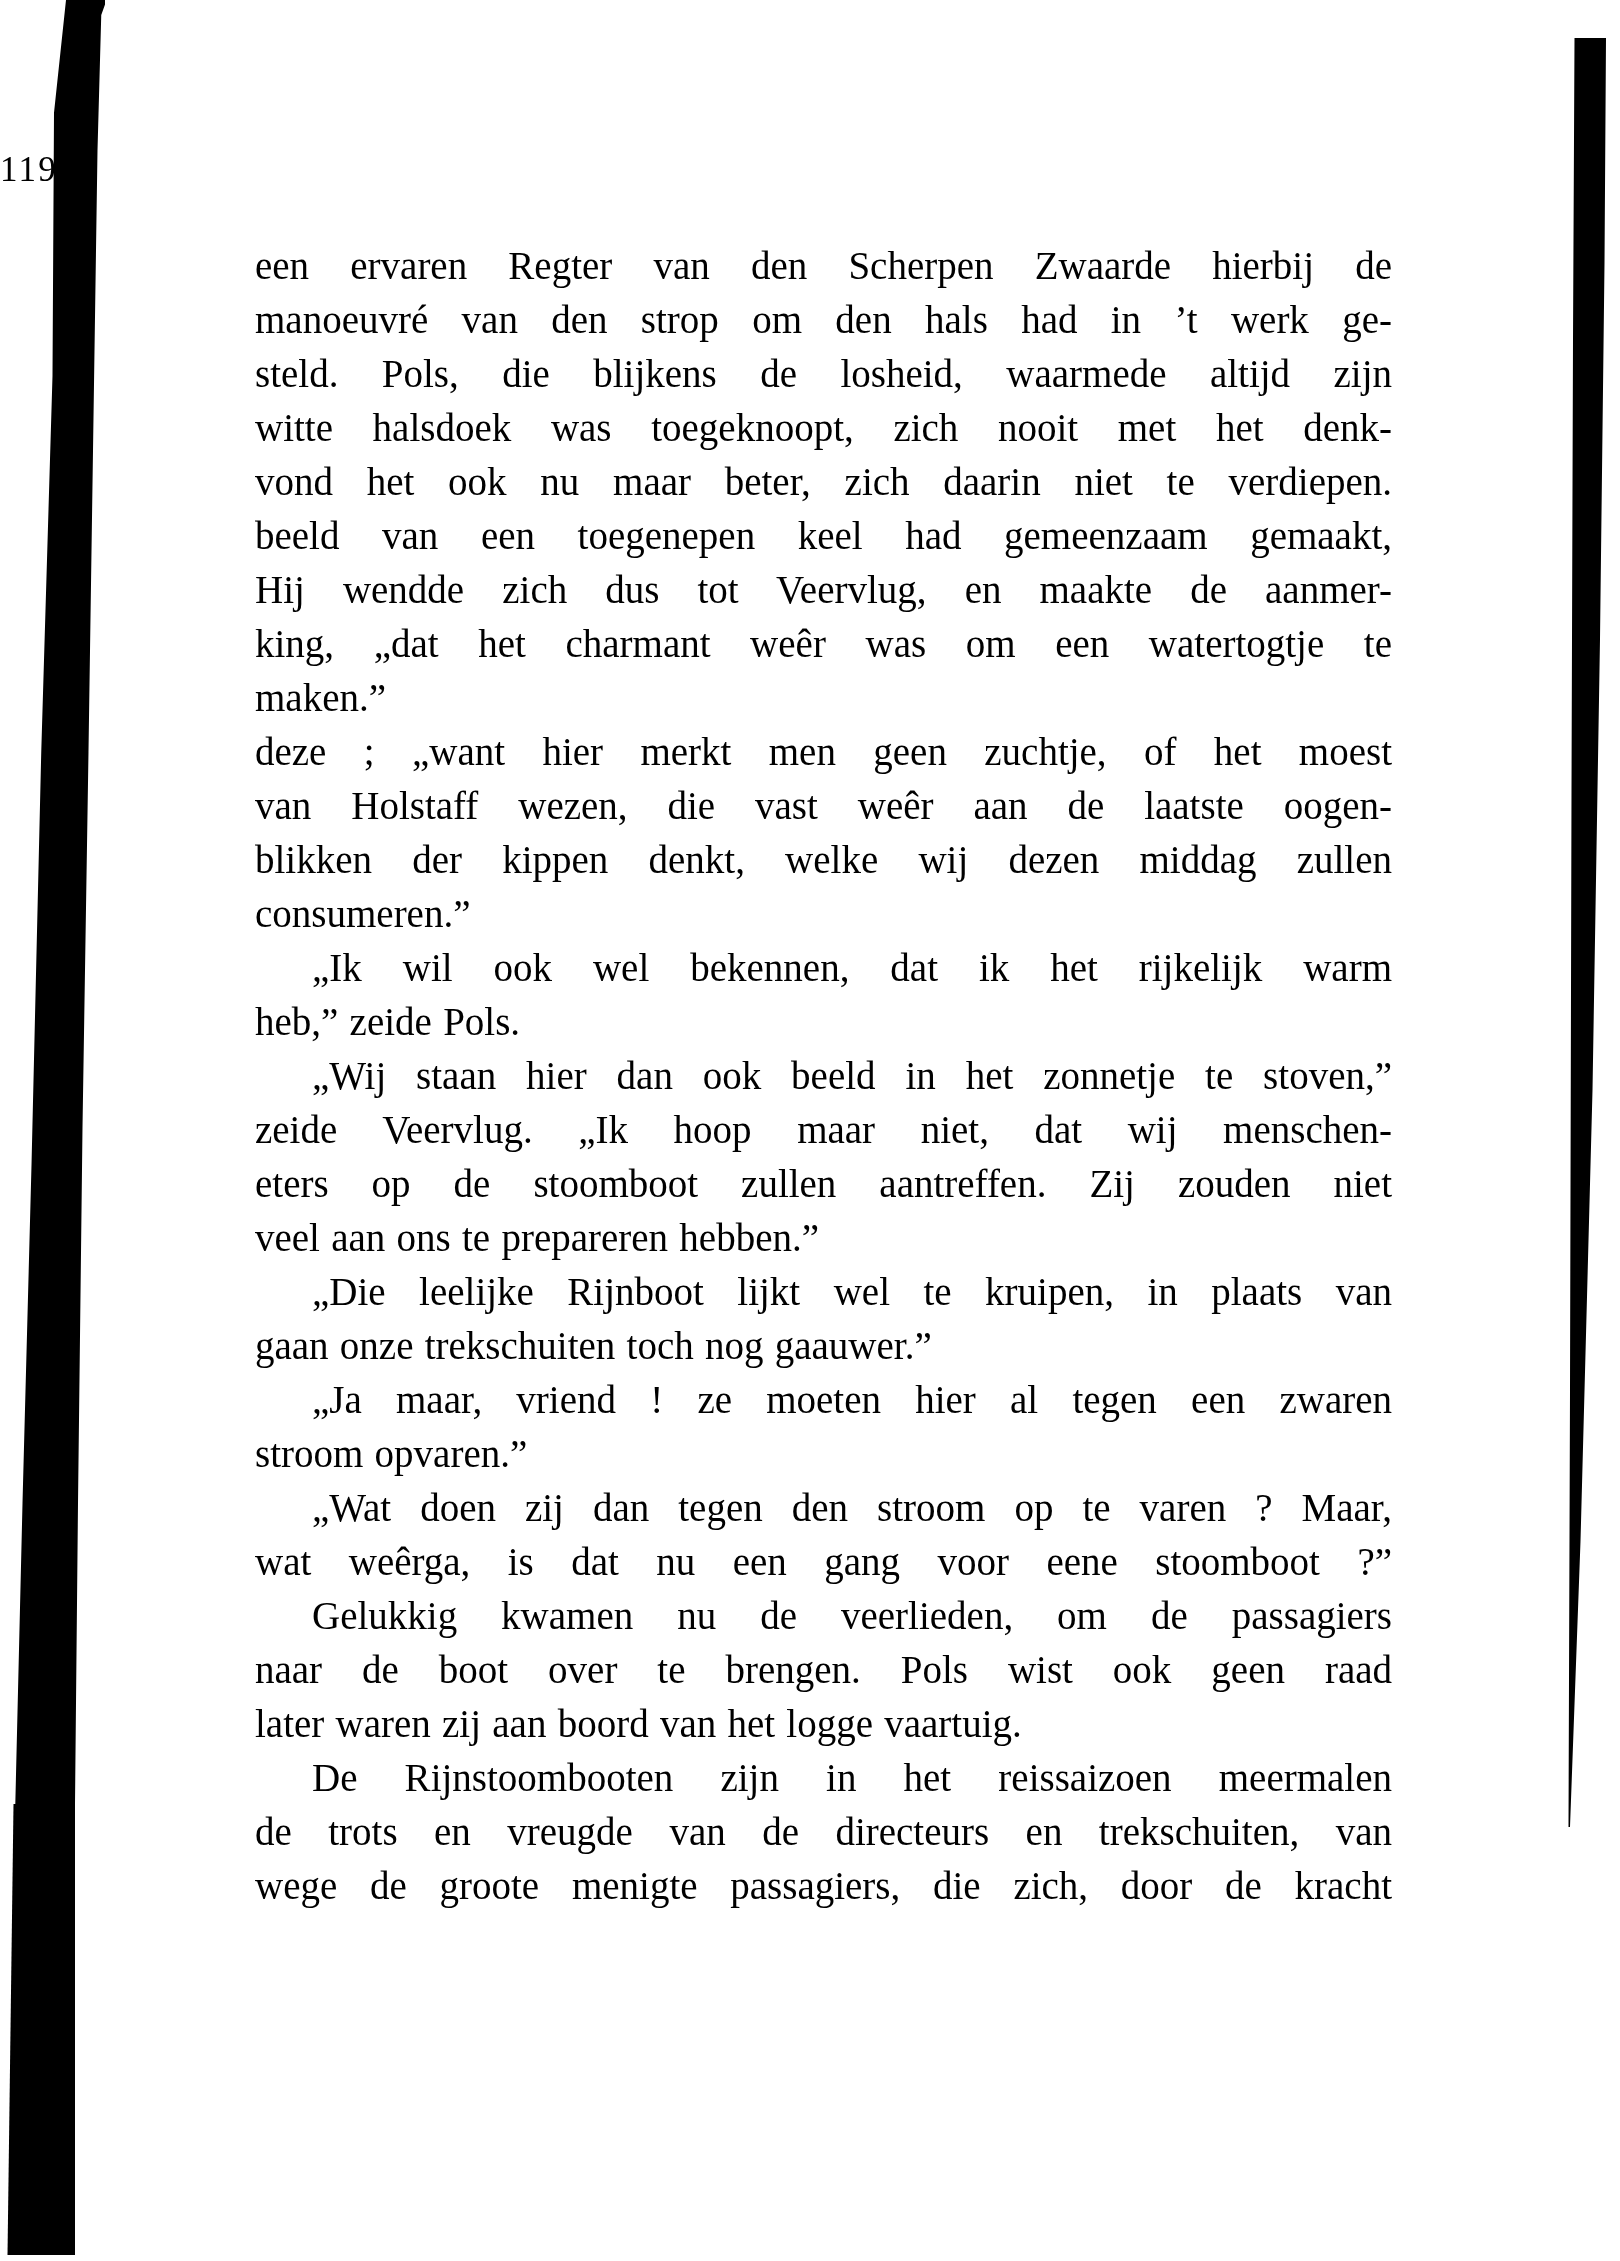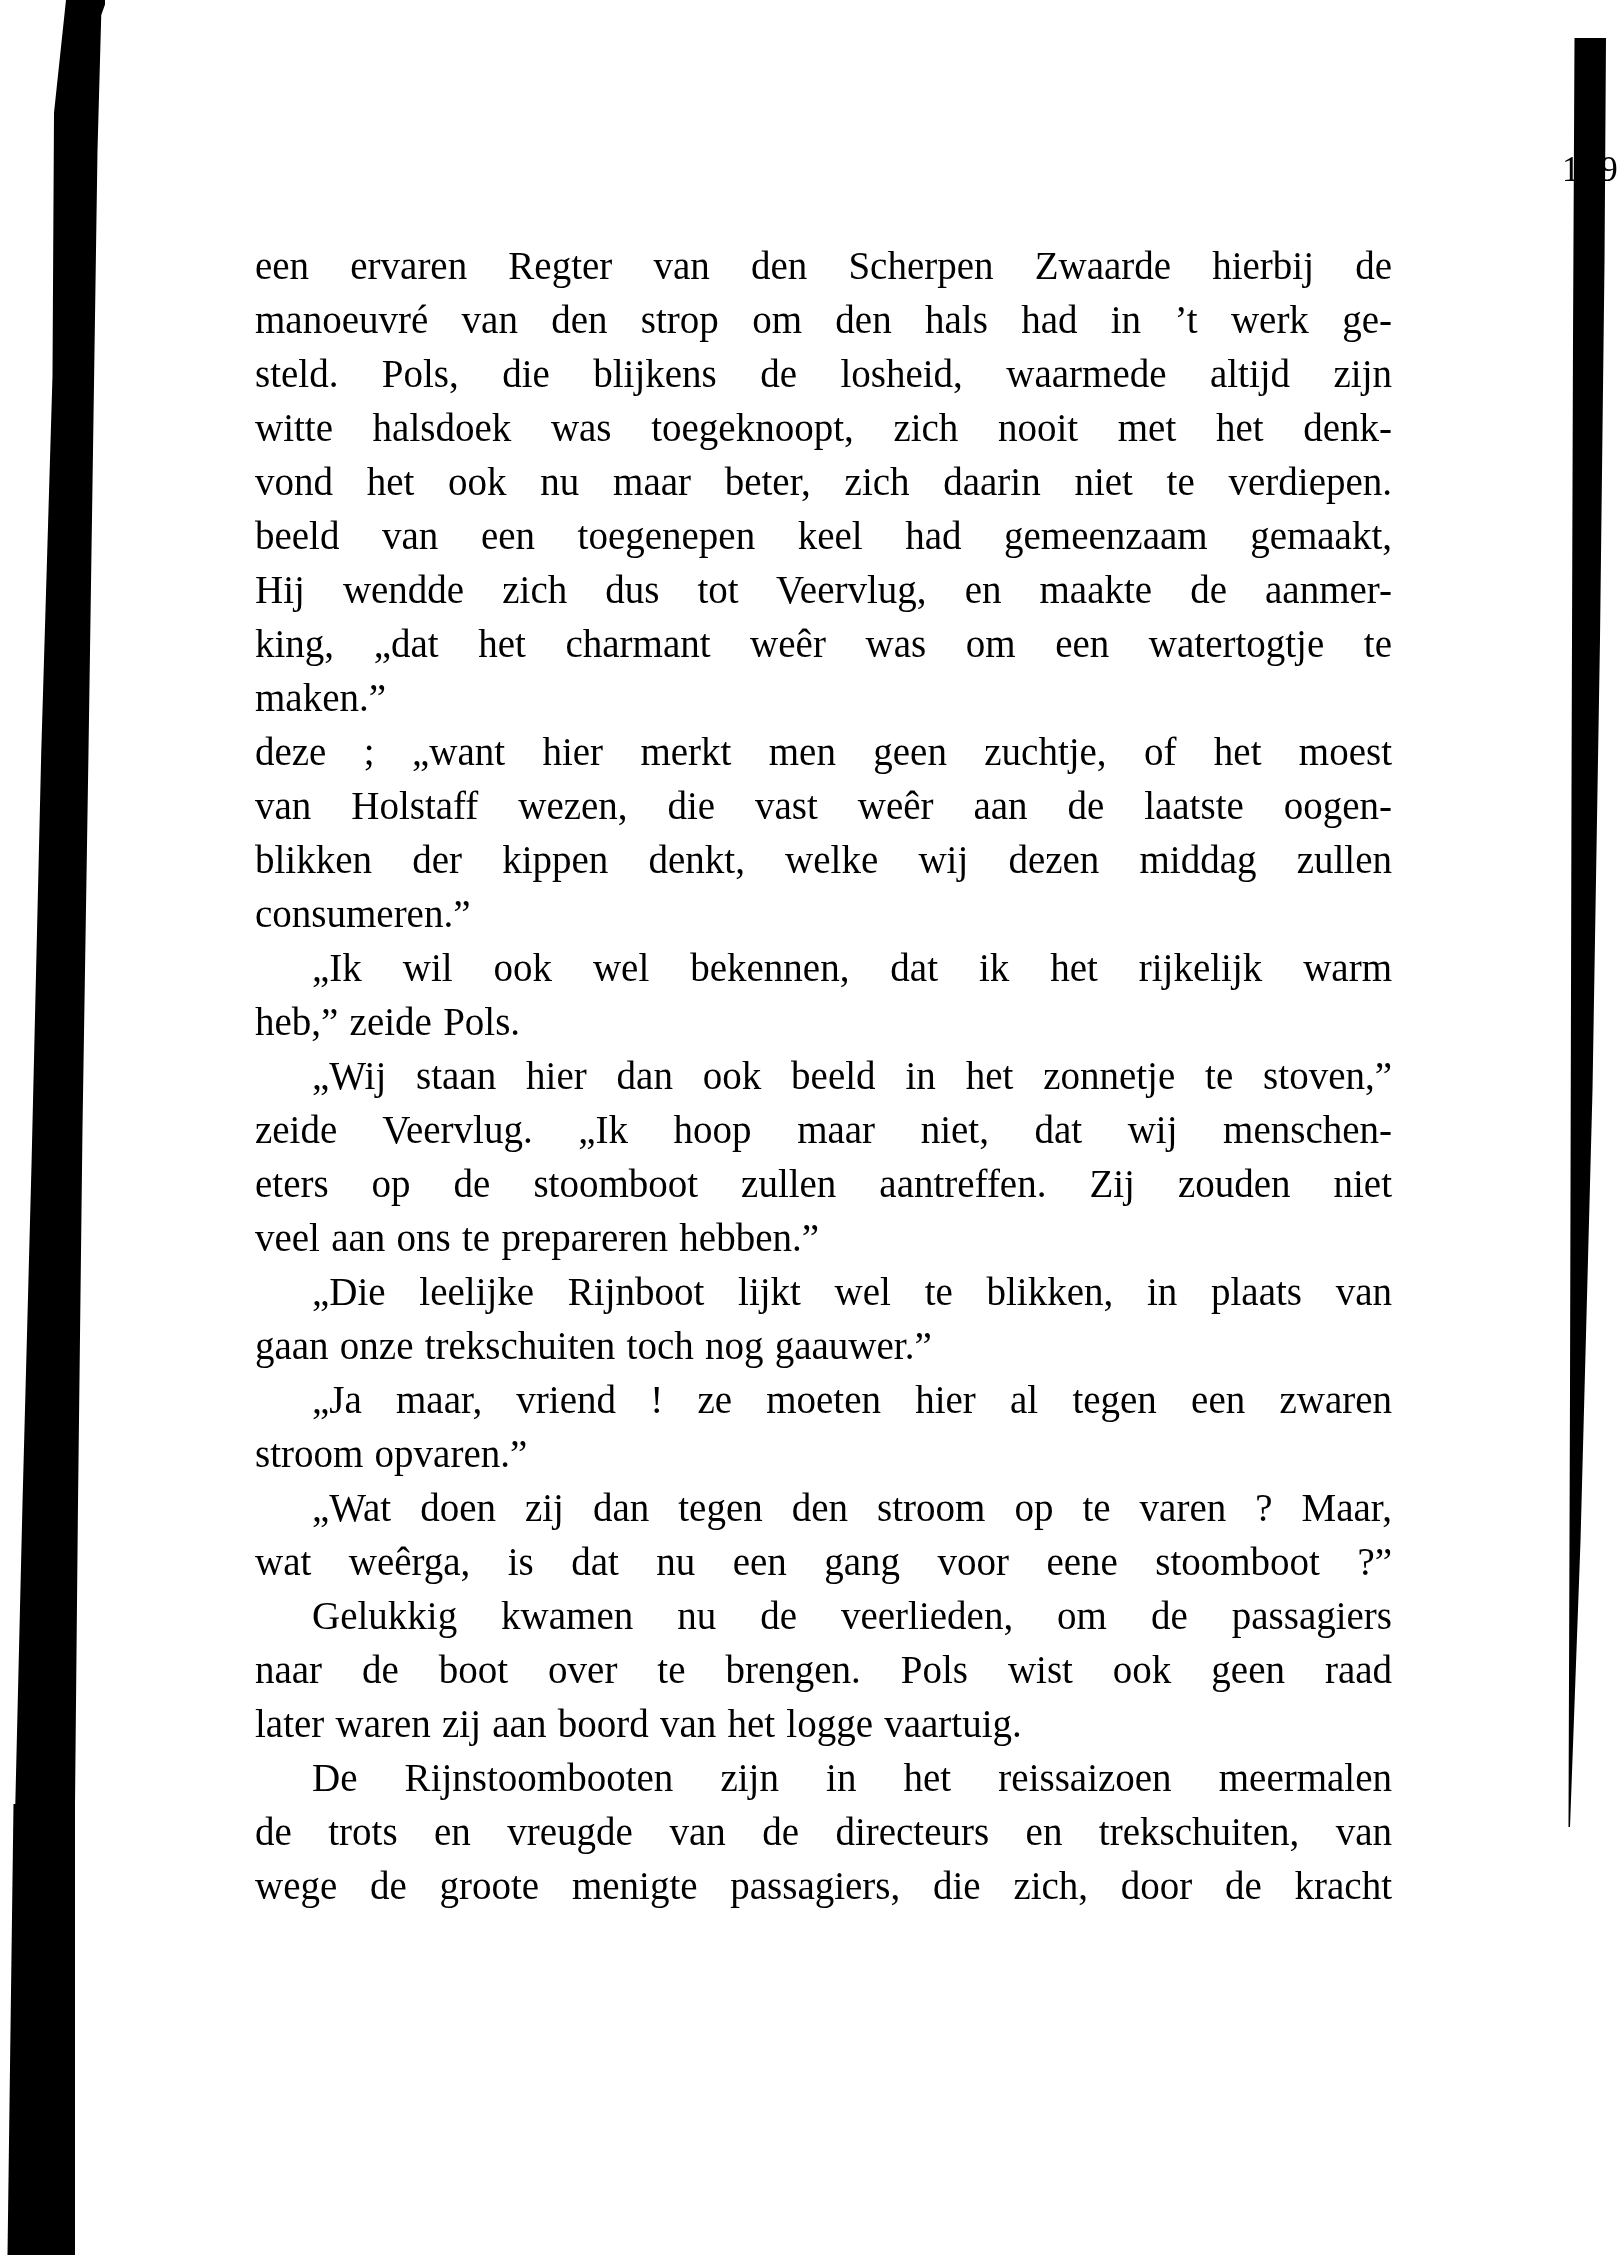--- a/index.html
+++ b/index.html
@@ -19,21 +19,21 @@
   }
   .binding-right {
     position: absolute;
     left: 1564px; top: 38px;
     width: 45px; height: 1789px;
   }
   .page-number {
     position: absolute;
     top: 150px;
     left: 0; width: 1620px;
-    text-align: right;
+    text-align: left;
     font-size: 35px;
     letter-spacing: 2.3px;
   }
   .text-block {
     position: absolute;
     left: 235px;
     top: 239px;
     width: 1137px;
     margin-left: 20px;
   }
@@ -76,21 +76,21 @@
     <div class="line">deze ; „want hier merkt men geen zuchtje, of het moest</div>
     <div class="line">van Holstaff wezen, die vast weêr aan de laatste oogen-</div>
     <div class="line">blikken der kippen denkt, welke wij dezen middag zullen</div>
     <div class="line short">consumeren.”</div>
     <div class="line indent">„Ik wil ook wel bekennen, dat ik het rijkelijk warm</div>
     <div class="line short">heb,” zeide Pols.</div>
     <div class="line indent">„Wij staan hier dan ook beeld in het zonnetje te stoven,”</div>
     <div class="line">zeide Veervlug. „Ik hoop maar niet, dat wij menschen-</div>
     <div class="line">eters op de stoomboot zullen aantreffen. Zij zouden niet</div>
     <div class="line short">veel aan ons te prepareren hebben.”</div>
-    <div class="line indent">„Die leelijke Rijnboot lijkt wel te blikken, in plaats van</div>
+    <div class="line indent">„Die leelijke Rijnboot lijkt wel te kruipen, in plaats van</div>
     <div class="line short">gaan onze trekschuiten toch nog gaauwer.”</div>
     <div class="line indent">„Ja maar, vriend ! ze moeten hier al tegen een zwaren</div>
     <div class="line short">stroom opvaren.”</div>
     <div class="line indent">„Wat doen zij dan tegen den stroom op te varen ? Maar,</div>
     <div class="line">wat weêrga, is dat nu een gang voor eene stoomboot ?”</div>
     <div class="line indent">Gelukkig kwamen nu de veerlieden, om de passagiers</div>
     <div class="line">naar de boot over te brengen. Pols wist ook geen raad</div>
     <div class="line short">later waren zij aan boord van het logge vaartuig.</div>
     <div class="line indent">De Rijnstoombooten zijn in het reissaizoen meermalen</div>
     <div class="line">de trots en vreugde van de directeurs en trekschuiten, van</div>

